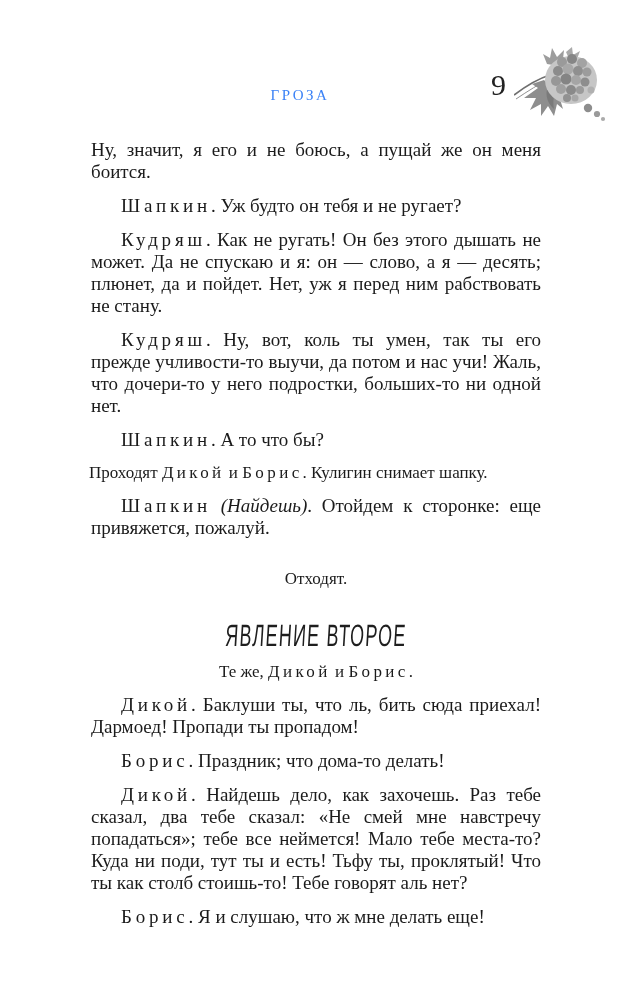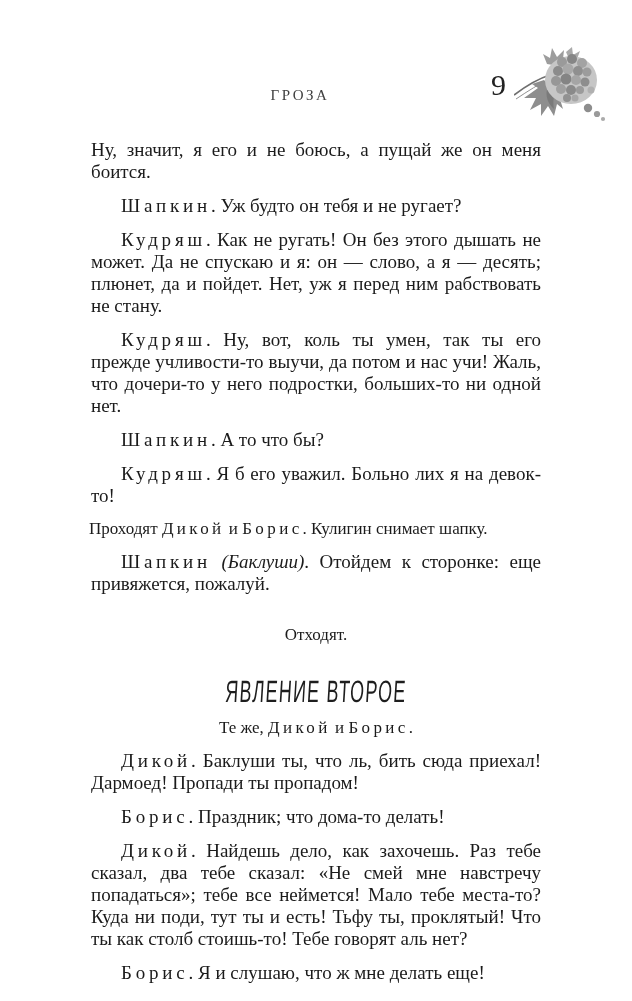--- a/index.html
+++ b/index.html
@@ -11,21 +11,21 @@
     font-family: "Liberation Serif", serif;
     color: #1b1b1b;
     overflow: hidden;
   }
   .running-title {
     position: absolute;
     top: 87px; left: 80px; width: 440px;
     text-align: center;
     font-size: 15px;
     letter-spacing: 2.5px;
-    color: #404040;
+    color: #3b82f6;
   }
   .page-number {
     position: absolute;
     top: 68px; left: 491px;
     font-size: 30px;
     color: #222222;
   }
   .ornament {
     position: absolute;
     top: 46px; left: 514px;
@@ -119,23 +119,22 @@
     <circle cx="83" cy="68" r="3.1" fill="#9a9a9a"></circle>
     <circle cx="89" cy="73" r="2.1" fill="#ababab"></circle>
   </svg>
 
   <div class="content">
       <p class="plain">Ну, значит, я его и не боюсь, а пущай же он меня боится.</p>
       <p class="speech"><span class="speaker">Шапкин</span>. Уж будто он тебя и не ругает?</p>
       <p class="speech"><span class="speaker">Кудряш</span>. Как не ругать! Он без этого дышать не может. Да не спускаю и я: он — слово, а я — десять; плюнет, да и пойдет. Нет, уж я перед ним рабствовать не стану.</p>
       <p class="speech"><span class="speaker">Кудряш</span>. Ну, вот, коль ты умен, так ты его прежде учливости-то выучи, да потом и нас учи! Жаль, что дочери-то у него подростки, больших-то ни одной нет.</p>
       <p class="speech"><span class="speaker">Шапкин</span>. А то что бы?</p>
-      <p class="speech"><span class="speaker">Кудряш</span>. Я б его уважил. Больно лих я на девок-то!</p>
       <p class="stage">Проходят <span class="spaced">Дикой</span> и <span class="spaced">Борис</span>. Кулигин снимает шапку.</p>
-      <p class="speech"><span class="speaker">Шапкин</span> <span class="note">(Баклуши)</span>. Отойдем к сторонке: еще привяжется, пожалуй.</p>
+      <p class="speech"><span class="speaker">Шапкин</span> <span class="note">(Найдешь)</span>. Отойдем к сторонке: еще привяжется, пожалуй.</p>
       <p class="center">Отходят.</p>
       <div class="heading">ЯВЛЕНИЕ ВТОРОЕ</div>
       <p class="cast">Те же, <span class="spaced">Дикой</span> и <span class="spaced">Борис</span>.</p>
       <p class="speech"><span class="speaker">Дикой</span>. Баклуши ты, что ль, бить сюда приехал! Дармоед! Пропади ты пропадом!</p>
       <p class="speech"><span class="speaker">Борис</span>. Праздник; что дома-то делать!</p>
       <p class="speech"><span class="speaker">Дикой</span>. Найдешь дело, как захочешь. Раз тебе сказал, два тебе сказал: «Не смей мне навстречу попадаться»; тебе все неймется! Мало тебе места-то? Куда ни поди, тут ты и есть! Тьфу ты, проклятый! Что ты как столб стоишь-то! Тебе говорят аль нет?</p>
       <p class="speech"><span class="speaker">Борис</span>. Я и слушаю, что ж мне делать еще!</p>
     </div>
 
 </div>

